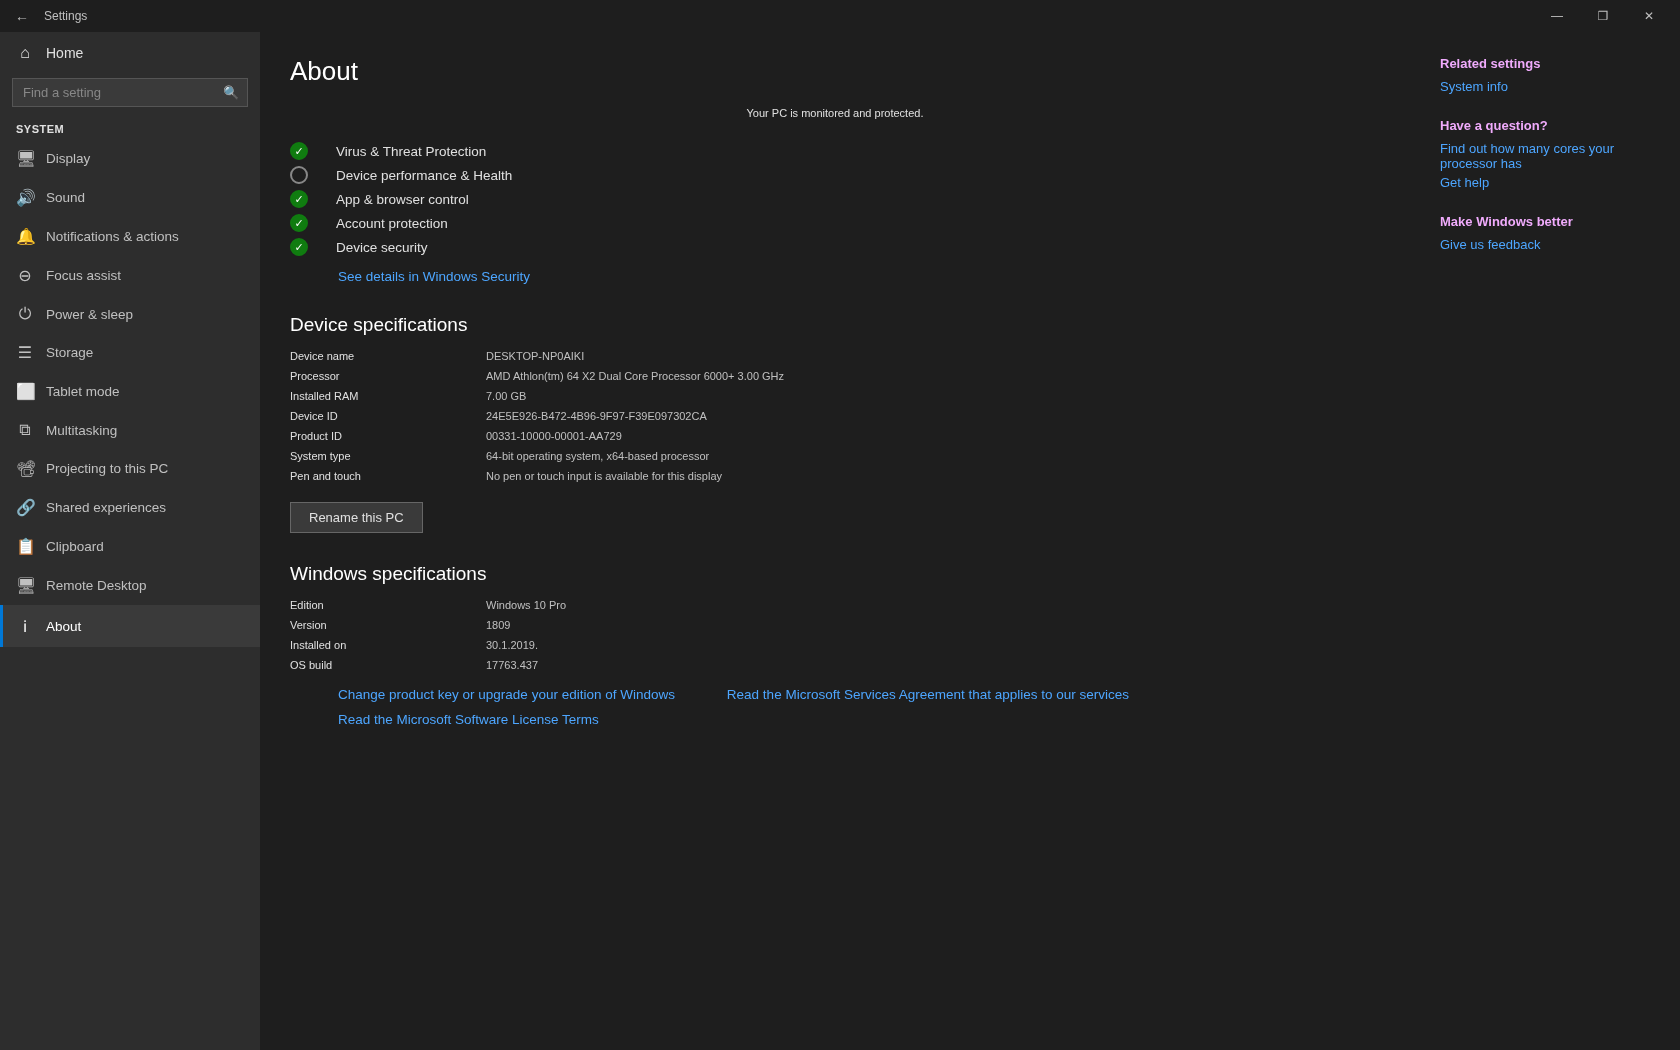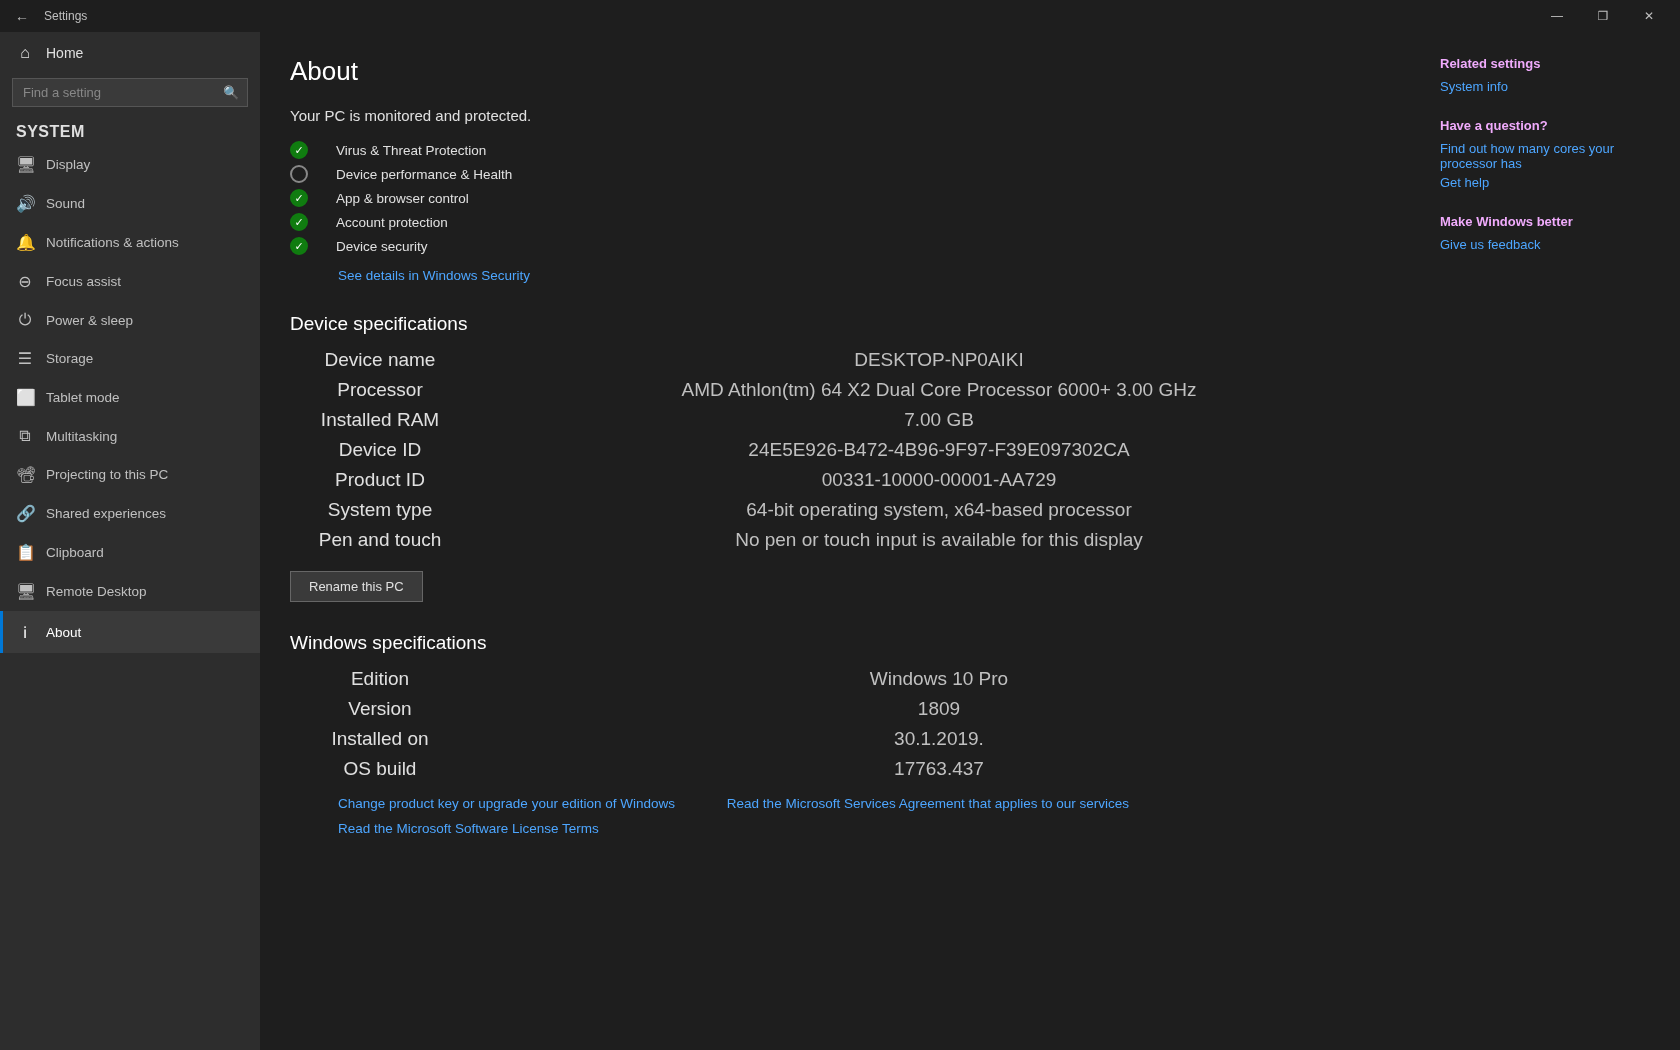--- a/index.html
+++ b/index.html
@@ -98,21 +98,21 @@
     }
     .sidebar-search input::placeholder { color: #888; }
     .sidebar-search-icon {
       position: absolute;
       right: 8px;
       color: #888;
       font-size: 13px;
     }
     .sidebar-section-label {
       padding: 8px 4px 4px 16px;
-      font-size: 16px;
+      font-size: 11px;
       font-weight: 600;
       color: #e0e0e0;
       text-transform: uppercase;
       letter-spacing: 0.5px;
     }
     .sidebar-item {
       display: flex;
       align-items: center;
       padding: 10px 16px;
       gap: 12px;
@@ -143,24 +143,25 @@
     }
     .page-title {
       font-size: 26px;
       font-weight: 300;
       color: #ffffff;
       margin-bottom: 20px;
     }
 
     
     .security-header {
-      font-size: 15px;
-      color: #e0e0e0;
-      margin-bottom: 14px;
+      font-size: 11px;
+      color: #e0e0e0;
+      margin-bottom: 20px;
       font-weight: 400;
+      text-align: center;
     }
     .security-item {
       display: flex;
       align-items: center;
       gap: 28px;
       padding: 3px 0;
       font-size: 13.5px;
       color: #e0e0e0;
     }
     .check-green {
@@ -203,23 +204,22 @@
     
     .section-title {
       font-size: 19px;
       font-weight: 300;
       color: #ffffff;
       margin: 30px 0 14px 0;
     }
     .spec-table {
       display: grid;
       grid-template-columns: 180px 1fr;
-      gap: 8px 28px;
-      font-size: 19px;
-      text-align: center;
+      gap: 8px 16px;
+      font-size: 11px;
     }
     .spec-label {
       color: #e0e0e0;
       font-weight: 500;
     }
     .spec-value {
       color: #c0c0c0;
     }
 
     .rename-btn {

